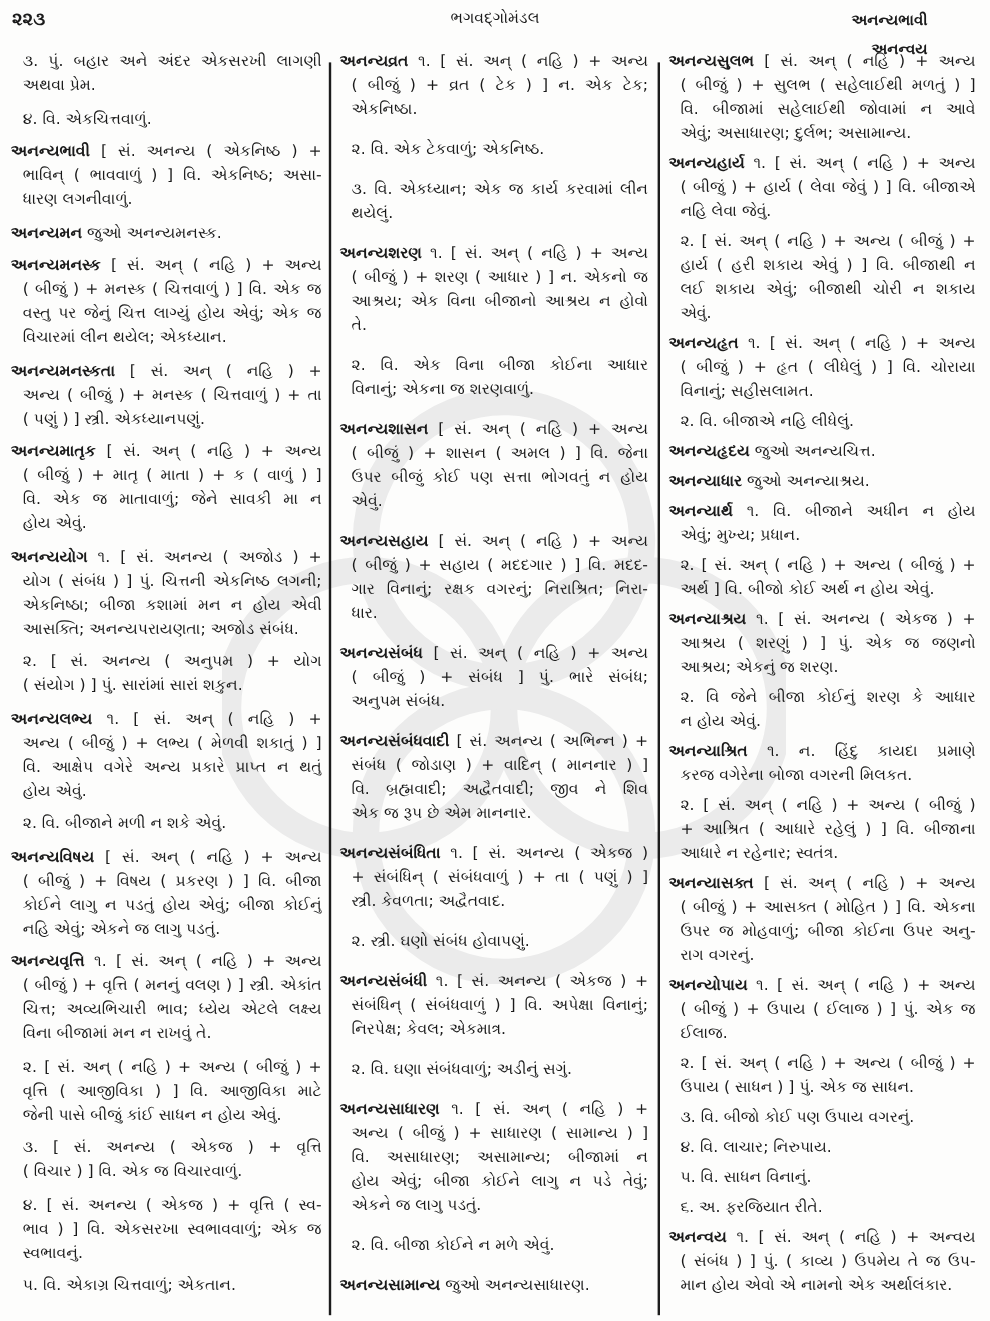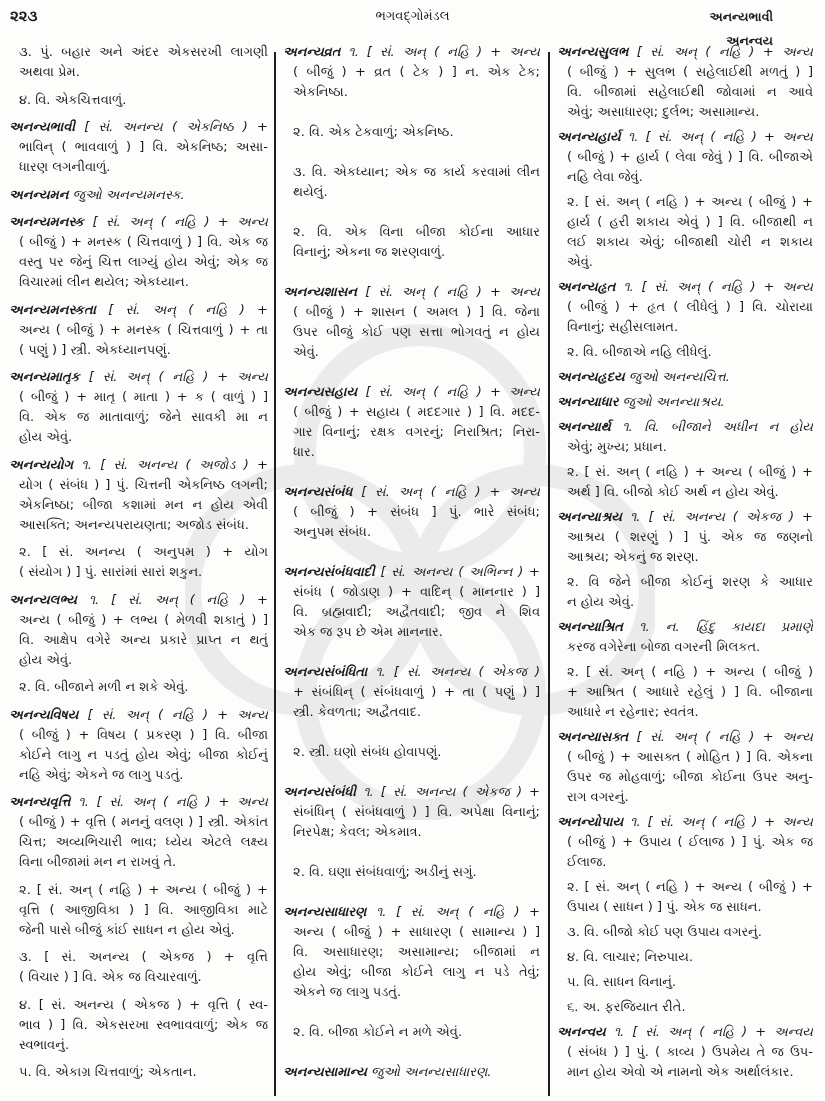--- a/index.html
+++ b/index.html
@@ -21,21 +21,21 @@
   }
   .col1 { left:9px;   width:259px; }
   .col2 { left:283px; width:257px; }
   .col3 { left:557px; width:256px; }
   .ln {
     height:20px; line-height:20px; overflow:hidden;
     text-align:justify; text-align-last:justify;
     padding-left:10px; box-sizing:border-box;
   }
   .ln.end { text-align-last:left; }
-  .p.head .ln:first-child { padding-left:0;font-style:italic; }
+  .p.head .ln:first-child { padding-left:0; }
   .hw { font-weight:bold; }
 </style>
 </head>
 <body>
 
 <div class="page">
 
   <div class="hdr-num">૨૨૩</div>
   <div class="hdr-title">ભગવદ્ગોમંડલ</div>
   <div class="hdr-guide">
@@ -144,20 +144,26 @@
       <div class="ln">( બીજું ) + વ્રત ( ટેક ) ] ન. એક ટેક;</div>
       <div class="ln end">એકનિષ્ઠા.</div>
     </div>
     <div class="p sense">
       <div class="ln end">૨. વિ. એક ટેકવાળું; એકનિષ્ઠ.</div>
     </div>
     <div class="p sense">
       <div class="ln">૩. વિ. એકધ્યાન; એક જ કાર્ય કરવામાં લીન</div>
       <div class="ln end">થયેલું.</div>
     </div>
+    <div class="p head">
+      <div class="ln"><b class="hw">અનન્યશરણ</b> <span>૧. [ સં. અન્ ( નહિ ) + અન્ય</span></div>
+      <div class="ln">( બીજું ) + શરણ ( આધાર ) ] ન. એકનો જ</div>
+      <div class="ln">આશ્રય; એક વિના બીજાનો આશ્રય ન હોવો</div>
+      <div class="ln end">તે.</div>
+    </div>
     <div class="p sense">
       <div class="ln">૨. વિ. એક વિના બીજા કોઈના આધાર</div>
       <div class="ln end">વિનાનું; એકના જ શરણવાળું.</div>
     </div>
     <div class="p head">
       <div class="ln"><b class="hw">અનન્યશાસન</b> <span>[ સં. અન્ ( નહિ ) + અન્ય</span></div>
       <div class="ln">( બીજું ) + શાસન ( અમલ ) ] વિ. જેના</div>
       <div class="ln">ઉપર બીજું કોઈ પણ સત્તા ભોગવતું ન હોય</div>
       <div class="ln end">એવું.</div>
     </div>

